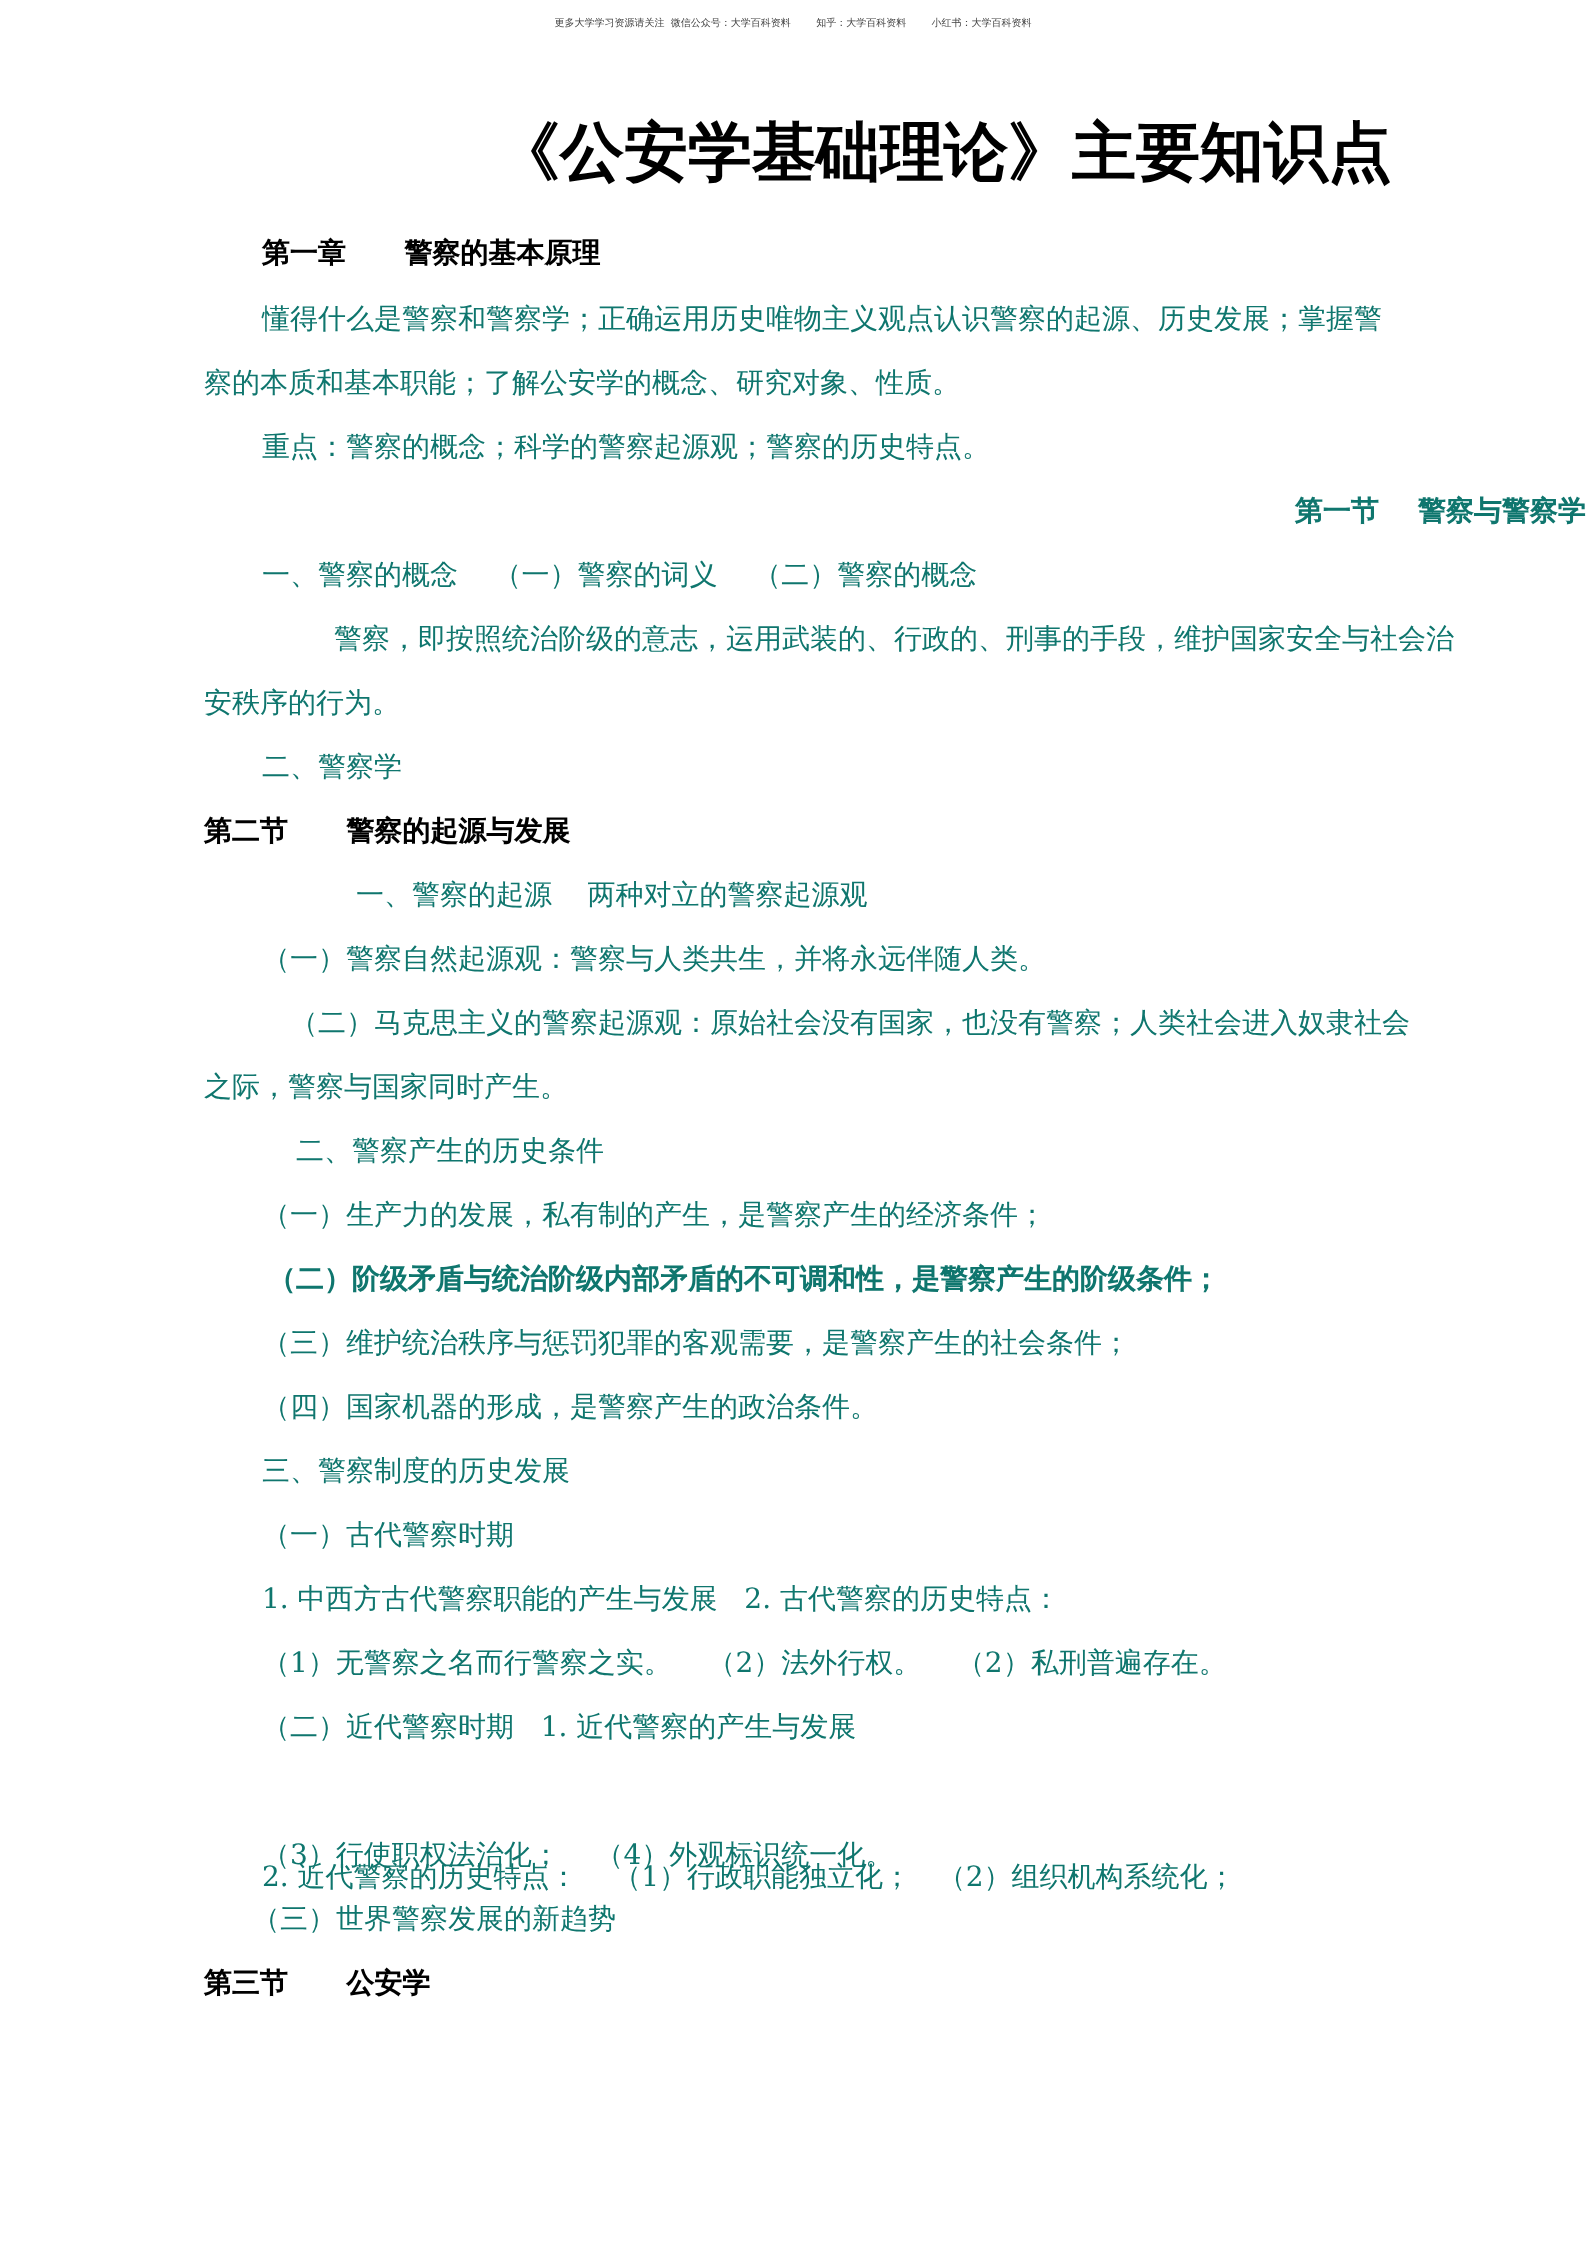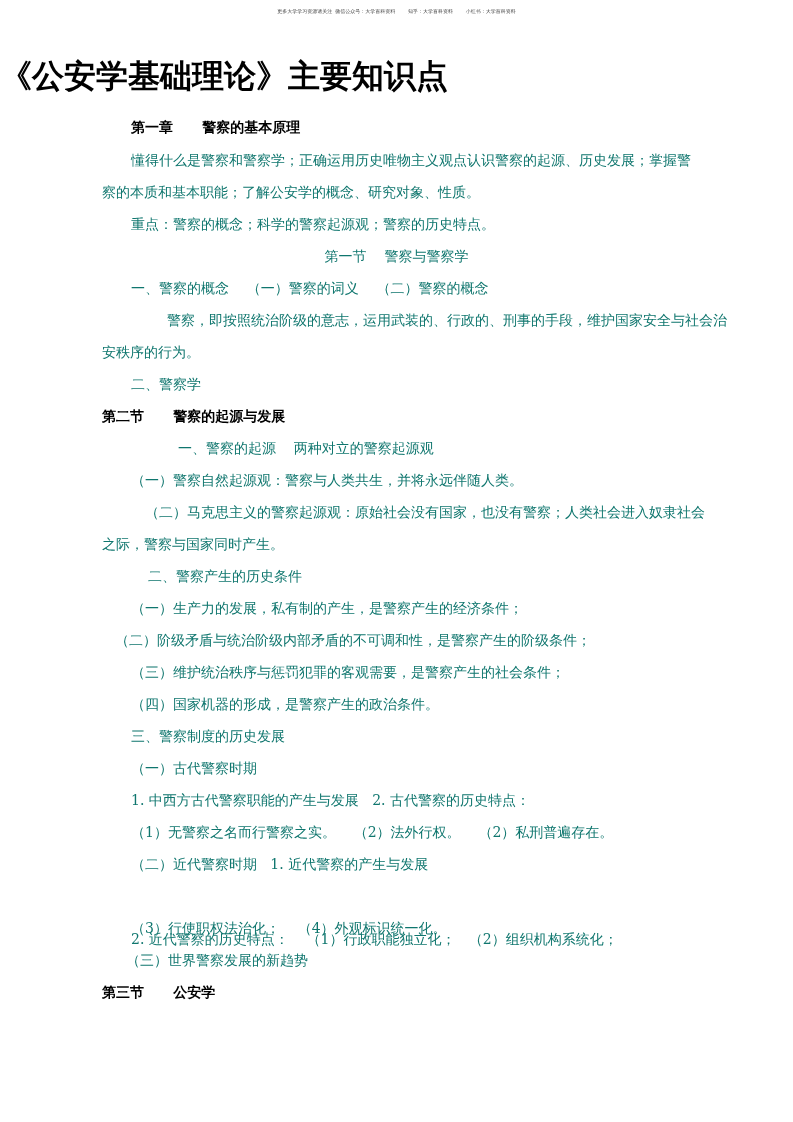--- a/index.html
+++ b/index.html
@@ -24,21 +24,21 @@
       font-size: 5px;
       color: #444444;
       white-space: pre;
       font-family: "DejaVu Sans", sans-serif;
     }
     .doc-title {
       position: absolute;
       top: 55px;
       left: 0;
       width: 696px;
-      text-align: left;
+      text-align: right;
       font-family: "DejaVu Sans", "Liberation Sans", sans-serif;
       font-weight: bold;
       font-size: 32px;
       color: #000000;
       letter-spacing: 0px;
     }
     .line {
       position: absolute;
       font-size: 14px;
       line-height: 20px;
@@ -46,21 +46,22 @@
       color: #0f766e;
     }
     .bold {
       font-family: "DejaVu Sans", "Liberation Sans", sans-serif;
       font-weight: bold;
       color: #000000;
     }
     .center {
       left: 0;
       width: 793px;
-      text-align: center;
+      text-align: right;
+      font-weight: bold;
     }
   </style>
 </head>
 <body>
 
 <div class="header-note">更多大学学习资源请关注  微信公众号：大学百科资料        知乎：大学百科资料        小红书：大学百科资料</div>
 
 <div class="doc-title">《公安学基础理论》主要知识点</div>
 
 <div id="lines-container">
@@ -73,21 +74,21 @@
   <div class="line" style="left:131px;top:310px;margin-left:36px;">警察，即按照统治阶级的意志，运用武装的、行政的、刑事的手段，维护国家安全与社会治</div>
   <div class="line" style="left:102px;top:342px;">安秩序的行为。</div>
   <div class="line" style="left:131px;top:374px;">二、警察学</div>
   <div class="line bold" style="left:102px;top:406px;">第二节      警察的起源与发展</div>
   <div class="line" style="left:131px;top:438px;margin-left:47px;">一、警察的起源    两种对立的警察起源观</div>
   <div class="line" style="left:131px;top:470px;">（一）警察自然起源观：警察与人类共生，并将永远伴随人类。</div>
   <div class="line" style="left:145px;top:502px;">（二）马克思主义的警察起源观：原始社会没有国家，也没有警察；人类社会进入奴隶社会</div>
   <div class="line" style="left:102px;top:534px;">之际，警察与国家同时产生。</div>
   <div class="line" style="left:148px;top:566px;text-align:center;">二、警察产生的历史条件</div>
   <div class="line" style="left:131px;top:598px;">（一）生产力的发展，私有制的产生，是警察产生的经济条件；</div>
-  <div class="line" style="left:115px;top:630px;">（二）阶级矛盾与统治阶级内部矛盾的不可调和性，是警察产生的阶级条件；</div>
+  <div class="line" style="left:134px;top:630px;font-weight:bold;">（二）阶级矛盾与统治阶级内部矛盾的不可调和性，是警察产生的阶级条件；</div>
   <div class="line" style="left:131px;top:662px;">（三）维护统治秩序与惩罚犯罪的客观需要，是警察产生的社会条件；</div>
   <div class="line" style="left:131px;top:694px;">（四）国家机器的形成，是警察产生的政治条件。</div>
   <div class="line" style="left:131px;top:726px;">三、警察制度的历史发展</div>
   <div class="line" style="left:131px;top:758px;">（一）古代警察时期</div>
   <div class="line" style="left:131px;top:790px;">1. 中西方古代警察职能的产生与发展   2. 古代警察的历史特点：</div>
   <div class="line" style="left:131px;top:822px;">（1）无警察之名而行警察之实。    （2）法外行权。    （2）私刑普遍存在。</div>
   <div class="line" style="left:131px;top:854px;">（二）近代警察时期   1. 近代警察的产生与发展</div>
   <div class="line" style="left:131px;top:886px;margin-top:43px;">2. 近代警察的历史特点：    （1）行政职能独立化；   （2）组织机构系统化；</div>
   <div class="line" style="left:131px;top:918px;">（3）行使职权法治化；    （4）外观标识统一化。</div>
   <div class="line" style="left:126px;top:950px;">（三）世界警察发展的新趋势</div>

